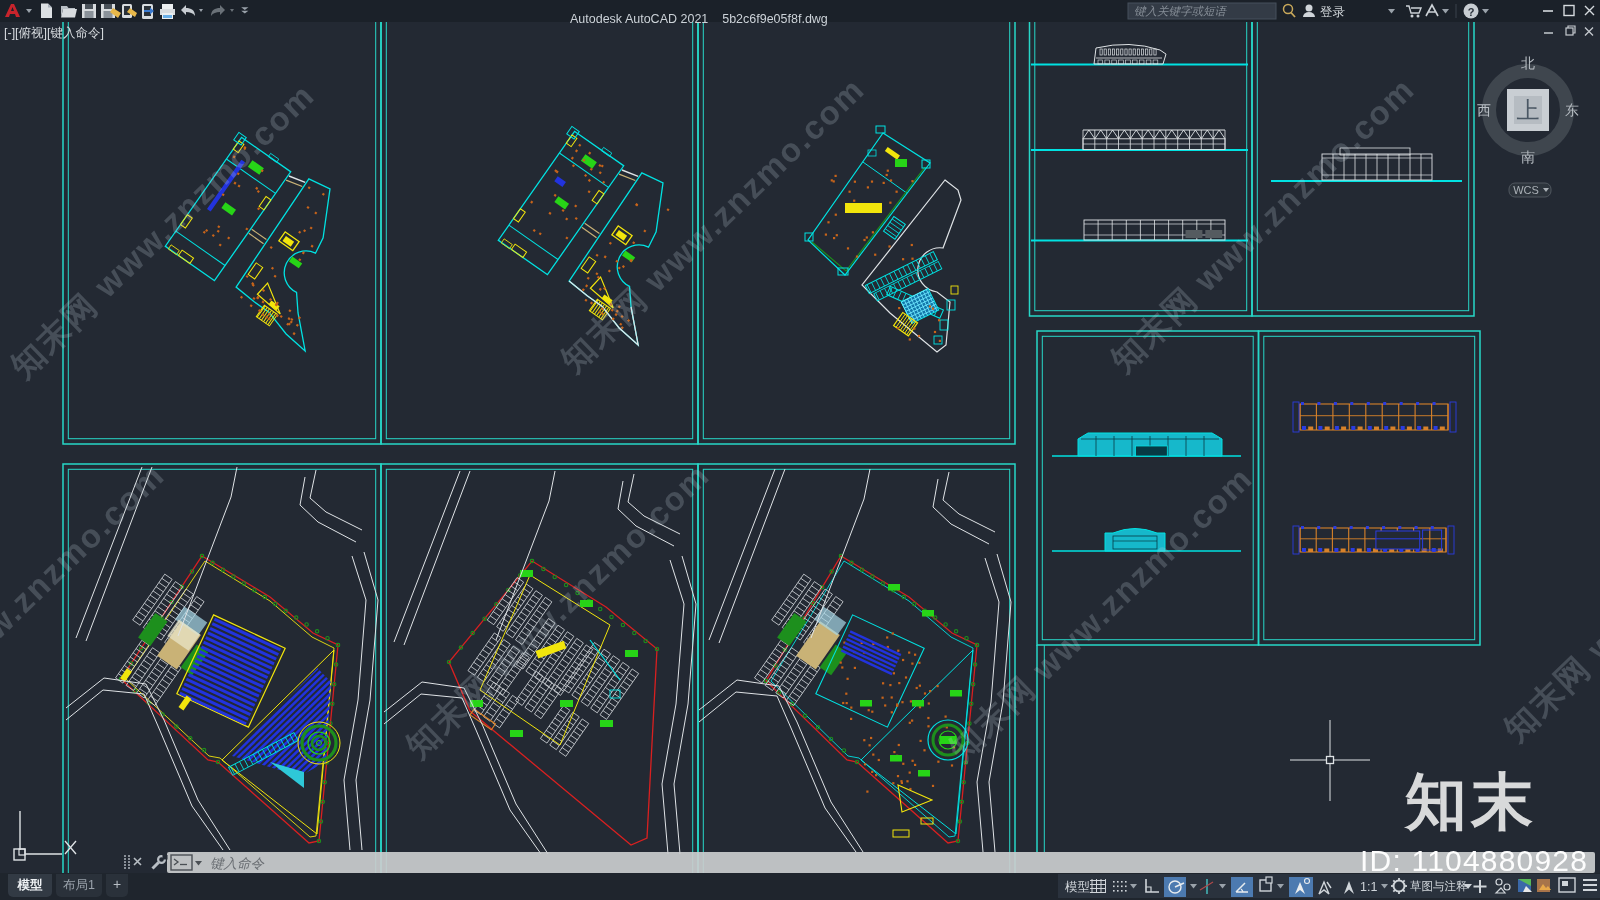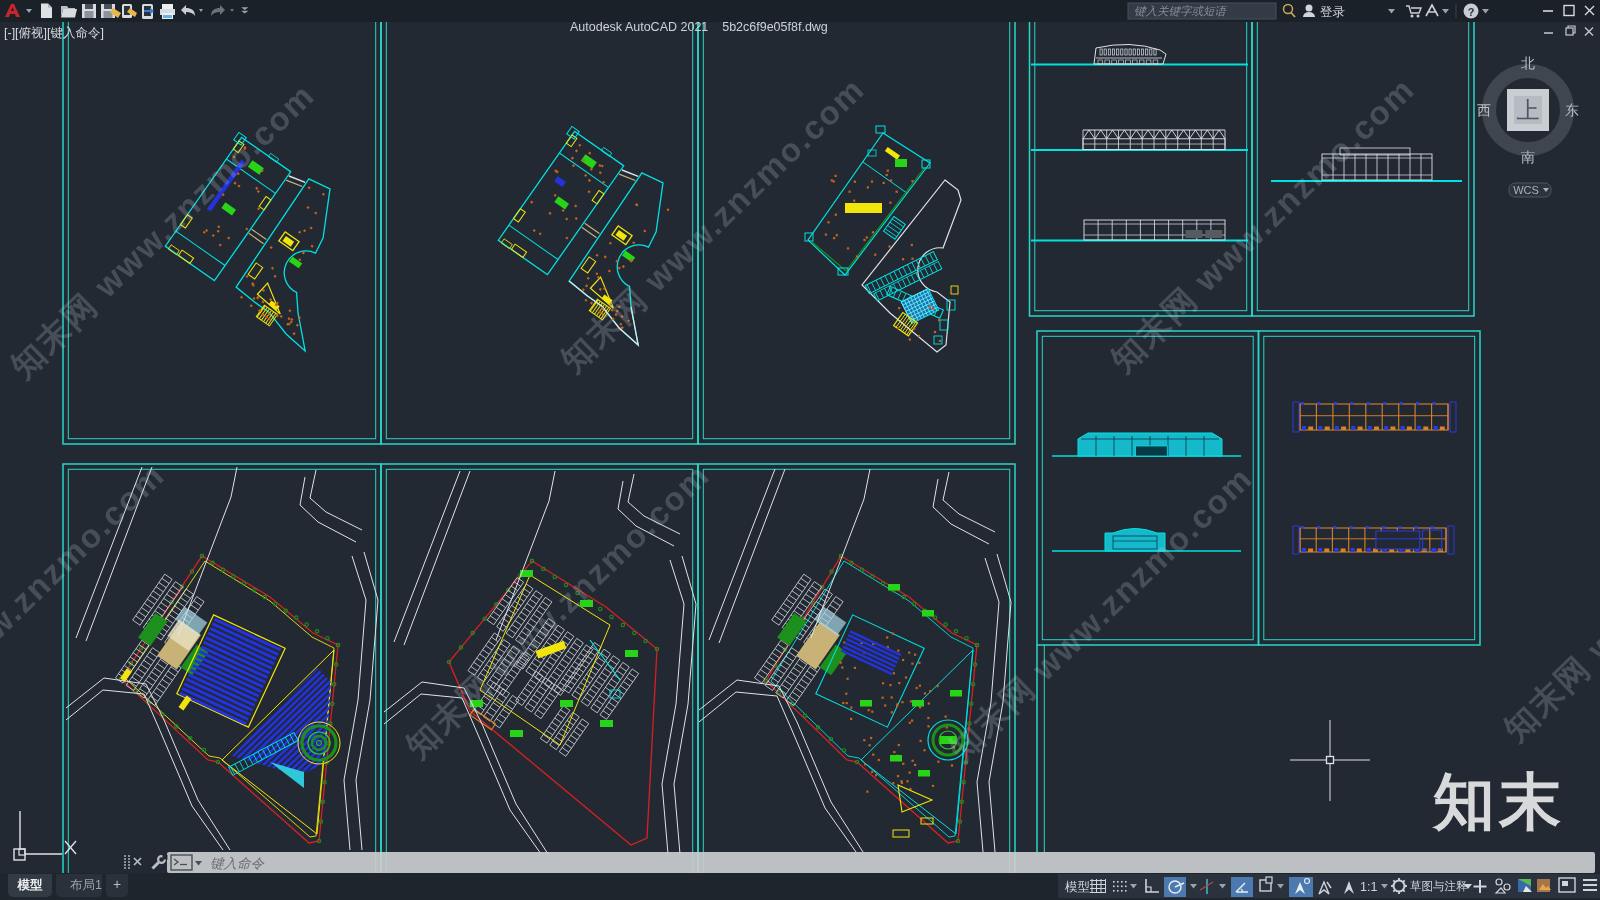--- a/index.html
+++ b/index.html
@@ -1349,21 +1349,21 @@
 
   <div class="wm" style="left:17px;top:350px;">知末网 www.znzmo.com</div>
   <div class="wm" style="left:567px;top:344px;">知末网 www.znzmo.com</div>
   <div class="wm" style="left:1117px;top:344px;">知末网 www.znzmo.com</div>
   <div class="wm" style="left:-133px;top:730px;">知末网 www.znzmo.com</div>
   <div class="wm" style="left:412px;top:730px;">知末网 www.znzmo.com</div>
   <div class="wm" style="left:955px;top:733px;">知末网 www.znzmo.com</div>
   <div class="wm" style="left:1510px;top:713px;">知末网 www.znzmo.com</div>
 
   <div class="abs chrome" style="left:0;top:0;width:1600px;height:22px;background:#1b2129;"></div>
-  <div class="abs chrome" style="left:570px;top:20px;color:#ccd2d8;font-size:12.5px;">Autodesk AutoCAD 2021&nbsp;&nbsp;&nbsp;&nbsp;5b2c6f9e05f8f.dwg</div>
+  <div class="abs chrome" style="left:570px;top:12px;color:#ccd2d8;font-size:12.5px;">Autodesk AutoCAD 2021&nbsp;&nbsp;&nbsp;&nbsp;5b2c6f9e05f8f.dwg</div>
   <div class="abs chrome" style="left:4px;top:25px;color:#d7dbdf;font-size:12.5px;z-index:4">[-][俯视][键入命令]</div>
 <svg class="abs chrome" style="left:0;top:0" width="1600" height="44" viewBox="0 0 1600 44">
       <path d="M 5,17 L 11,4 L 14,4 L 20,17 L 16,17 L 15,14 L 10,14 L 9,17 Z M 11,11 L 14,11 L 12.5,7 Z" fill="#c8242c"></path>
       <path d="M 26,9 l 6,0 -3,4 z" fill="#9aa2aa"></path>
       <path d="M 41,3.5 L 48,3.5 L 52,7.5 L 52,18 L 41,18 Z" fill="#dde1e4"></path>
       <path d="M 48,3.5 L 48,7.5 L 52,7.5 Z" fill="#aab2ba"></path>
       <path d="M 61,17.5 L 63,9 L 77,9 L 75,17.5 Z" fill="#d8dcdf"></path>
       <path d="M 61,17.5 L 61,6 L 67,6 L 68.5,8 L 75,8 L 75,9 L 63,9 Z" fill="#b8bec4"></path>
       <rect x="82" y="4" width="14" height="14" fill="#d8dcdf"></rect>
       <rect x="85" y="4" width="8" height="5" fill="#4a525a"></rect>
@@ -1432,21 +1432,21 @@
       <rect x="171.0" y="855.0" width="21.0" height="15.0" fill="none" stroke="#4a4f54" stroke-width="1.4"></rect>
       <path d="M 174,859 l 4,3 -4,3" fill="none" stroke="#4a4f54" stroke-width="1.3"></path>
       <line x1="180.0" y1="864.5" x2="187.0" y2="864.5" stroke="#4a4f54" stroke-width="1.3"></line>
       <path d="M 195,861 l 7,0 -3.5,4.5 z" fill="#4a4f54"></path>
       <text x="210" y="868" font-size="13.5" fill="#6a6e73" font-style="italic">键入命令</text>
     </svg>
 
   <div class="abs chrome" style="left:0px;top:873px;width:1600px;height:27px;background:#1f252d;"></div>
 
   <div class="abs" style="left:8px;top:874px;width:44px;height:23px;background:#323a44;color:#eef1f4;font-size:12.5px;font-weight:bold;text-align:center;line-height:23px;z-index:11;border-radius:0 0 5px 5px;">模型</div>
-  <div class="abs" style="left:56px;top:874px;width:46px;height:23px;background:#2a313a;color:#9aa2ab;font-size:12.5px;text-align:right;line-height:23px;z-index:11;border-radius:0 0 5px 5px;">布局1</div>
+  <div class="abs" style="left:56px;top:874px;width:46px;height:23px;background:#2a313a;color:#9aa2ab;font-size:12.5px;text-align:center;line-height:23px;z-index:11;border-radius:0 0 5px 5px;">布局1</div>
   <div class="abs" style="left:106px;top:874px;width:22px;height:23px;background:#2a313a;color:#b8bec5;font-size:14px;text-align:center;line-height:21px;z-index:11;border-radius:0 0 5px 5px;">+</div>
 
   <div class="abs chrome" style="left:1058px;top:874px;width:542px;height:24px;background:#2a323d;"></div>
 <svg class="abs chrome" style="left:0;top:0;z-index:11" width="1600" height="900" viewBox="0 0 1600 900">
       <text x="1065" y="891" font-size="12.5" fill="#d0d5da">模型</text>
       <line x1="1092.0" y1="879.0" x2="1092.0" y2="893.0" stroke="#d0d5da" stroke-width="1"></line>
       <line x1="1096.5" y1="879.0" x2="1096.5" y2="893.0" stroke="#d0d5da" stroke-width="1"></line>
       <line x1="1101.0" y1="879.0" x2="1101.0" y2="893.0" stroke="#d0d5da" stroke-width="1"></line>
       <line x1="1105.5" y1="879.0" x2="1105.5" y2="893.0" stroke="#d0d5da" stroke-width="1"></line>
       <line x1="1090.0" y1="880.5" x2="1106.0" y2="880.5" stroke="#d0d5da" stroke-width="1"></line>
@@ -1513,14 +1513,15 @@
     </svg>
   <div class="abs" style="left:1590px;top:877px;width:21px;height:18px;background:#2a323d;z-index:11;"></div>
   <svg class="abs" style="left:1528px;top:874px;z-index:12" width="72" height="26" viewBox="0 0 72 26">
    <rect x="31" y="4" width="16" height="14" fill="none" stroke="#d0d5da" stroke-width="1.4"></rect>
       <rect x="34" y="7" width="6" height="5" fill="#d0d5da"></rect>
    <line x1="55" y1="6" x2="69" y2="6" stroke="#d0d5da" stroke-width="2"></line>
       <line x1="55" y1="11" x2="69" y2="11" stroke="#d0d5da" stroke-width="2"></line>
       <line x1="55" y1="16" x2="69" y2="16" stroke="#d0d5da" stroke-width="2"></line>
   </svg>
 
-  <div class="abs" style="left:1405px;top:760px;color:#d8d9da;font-size:62px;letter-spacing:4px;z-index:12;font-weight:bold;margin-left:28px;">知末</div>
+  <div class="abs" style="left:1405px;top:760px;color:#d8d9da;font-size:62px;letter-spacing:4px;z-index:12;font-weight:bold;">知末</div>
+  <div class="abs" style="left:1360px;top:844px;color:#fdfdfd;font-size:30px;letter-spacing:1.2px;z-index:12;">ID: 1104880928</div>
 </div>
 
 </body></html>

